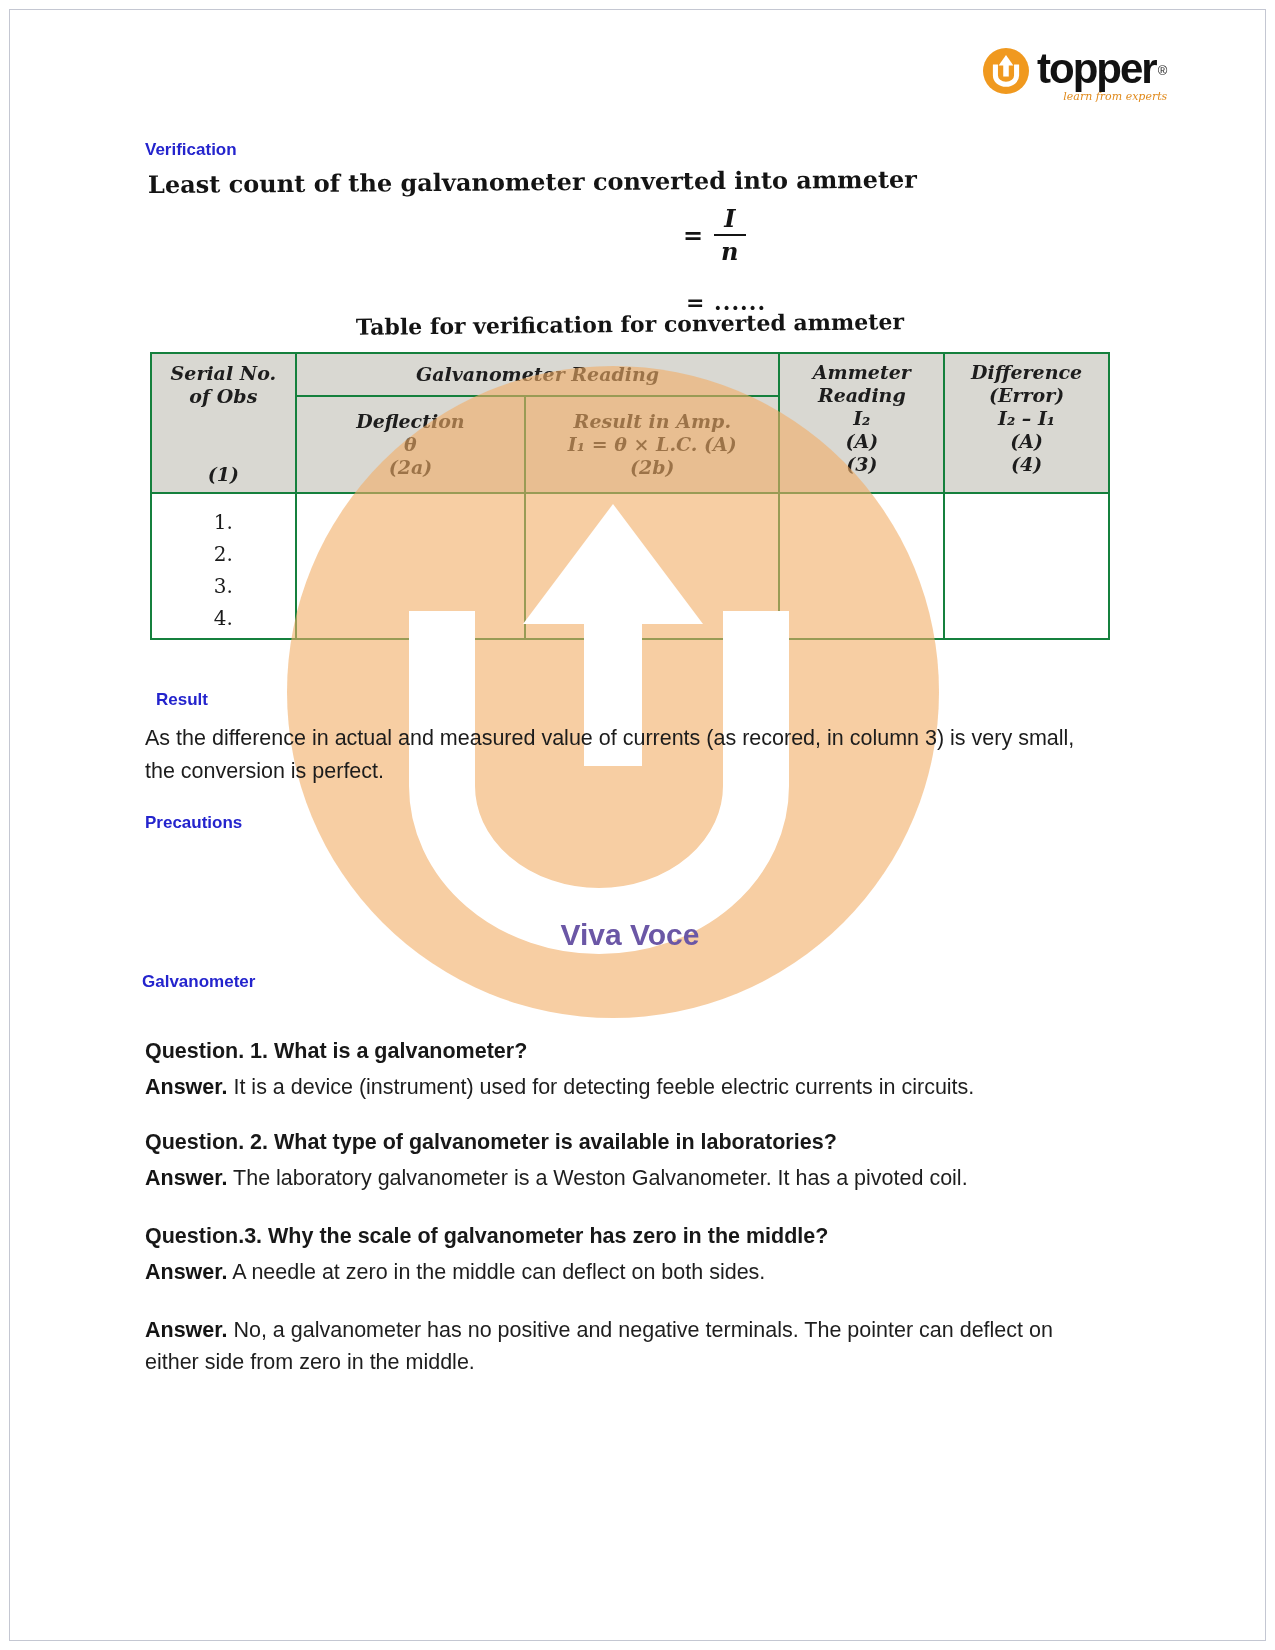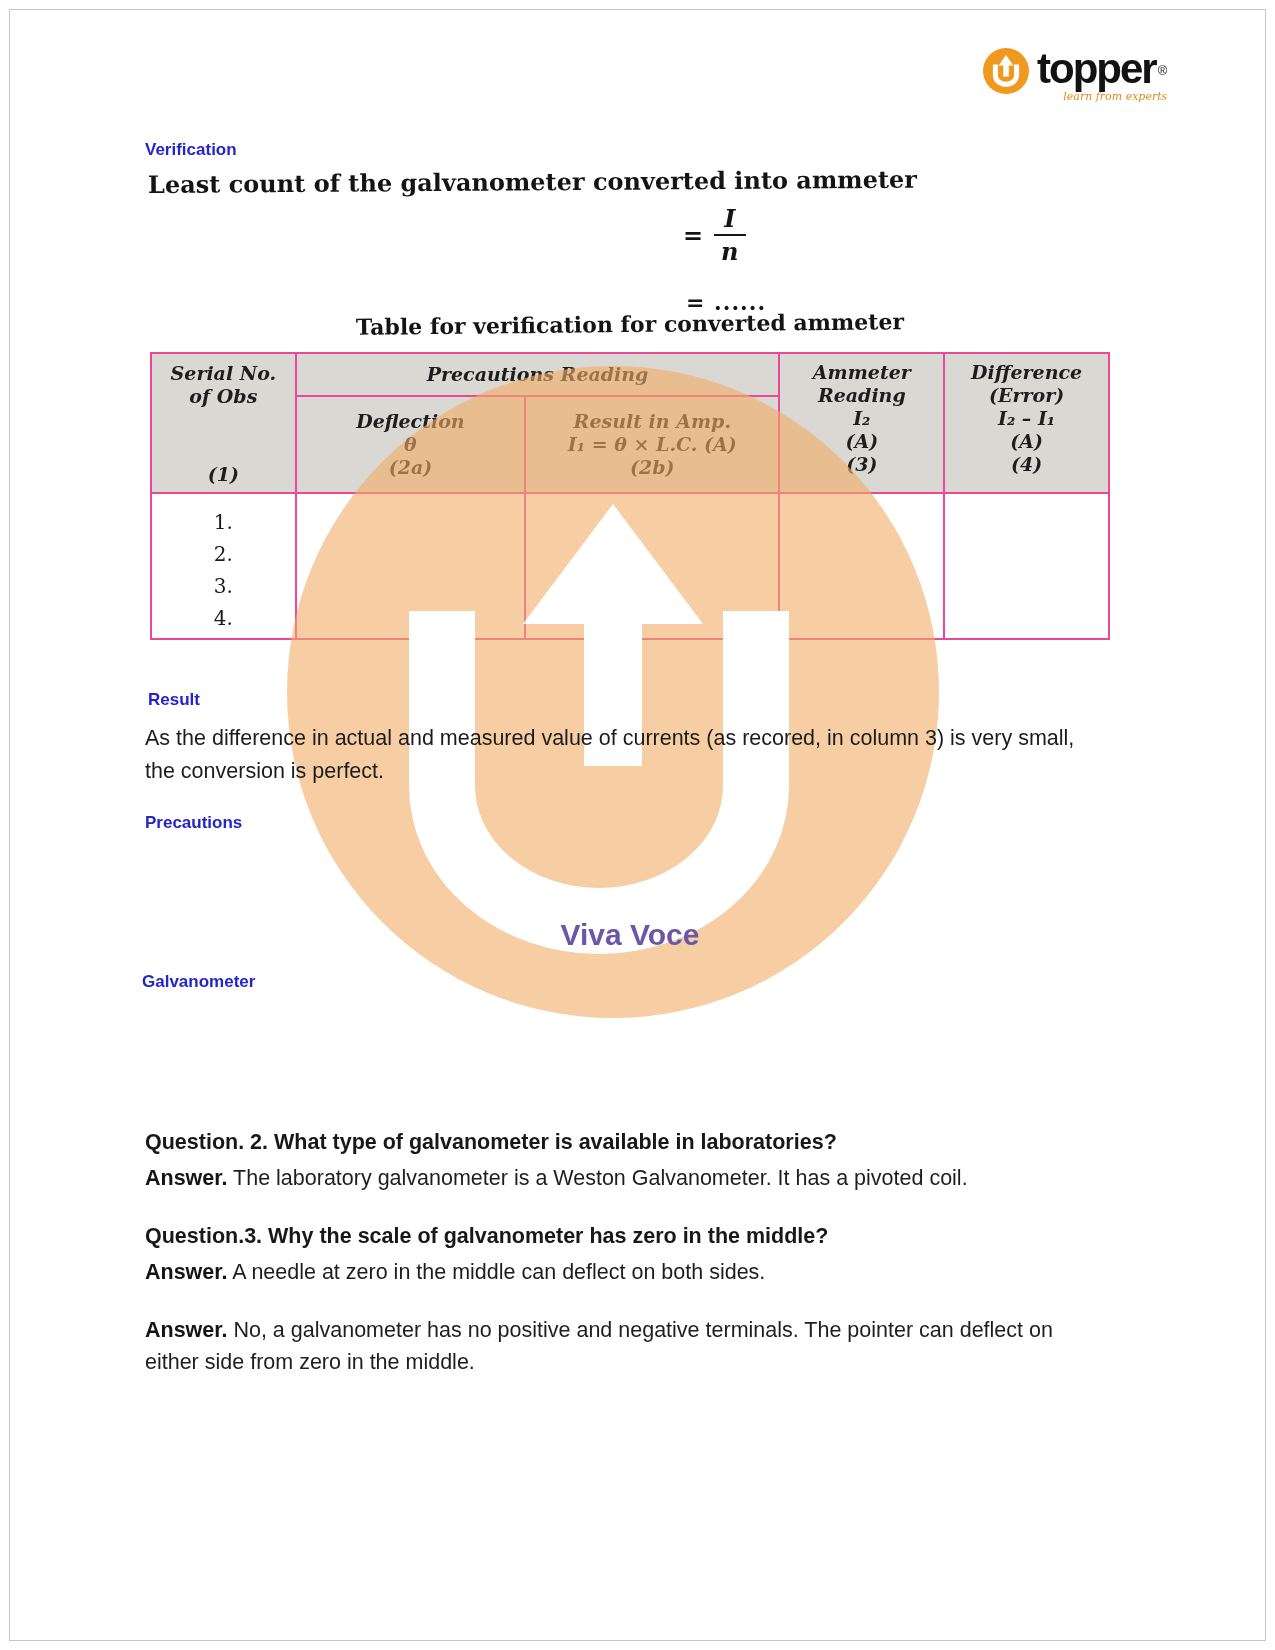--- a/index.html
+++ b/index.html
@@ -49,37 +49,37 @@
   .eq2 { left:686px; top:289px; font-size:22px; letter-spacing:1px; }
 
   .table-title { left:150px; top:311px; width:960px; text-align:center; font-size:22px; transform:rotate(-0.6deg); }
 
   
   .vtable {
     position:absolute; left:150px; top:352px; width:960px;
     border-collapse:collapse; z-index:1;
     font-family:"DejaVu Serif", "Liberation Serif", serif;
   }
-  .vtable th, .vtable td { border:2px solid #ec4899;margin-top:32px; }
+  .vtable th, .vtable td { border:2px solid #15803d;margin-top:32px; }
   .vtable th {
     background:#d9d8d2;
     font-weight:700; font-style:italic; font-size:19px; color:#1d1d1d;
     text-align:center;
   }
   .group-th { height:42px; vertical-align:middle; }
   .sub-th { height:96px; vertical-align:middle; line-height:23px; padding:4px 2px; }
   .tall-th { vertical-align:top; line-height:23px; padding-top:7px; }
   .serial-inner { display:flex; flex-direction:column; align-items:center; height:136px; padding:7px 0 5px 0; line-height:23px; }
   .serial-inner .cnum { margin-top:auto; }
   .vtable td { height:146px; vertical-align:top; background:transparent; }
   .serial-td { text-align:center; font-size:20px; font-weight:400; padding-top:12px; }
   .serial-td div { line-height:32px; }
 
   
-  .result-h { left:148px; top:690px;text-align:center; }
+  .result-h { left:156px; top:690px;text-align:center; }
   .result-p { left:145px; top:722px; width:938px; }
   .prec-h { left:145px; top:813px; }
   .prec-p { left:145px; top:847px; width:938px; }
 
   .viva { left:150px; top:918px; width:960px; text-align:center; font-size:30px; font-weight:bold; color:#6b57a6; }
   .galv-h { left:142px; top:972px; }
 
   
   .qa-block { left:145px; width:945px; }
   .qa-q { font-weight:bold; font-size:21.5px; color:#181818; line-height:1.45; margin-bottom:5px; }
@@ -144,21 +144,21 @@
     </colgroup>
     <tbody>
       <tr>
         <th rowspan="2">
           <div class="serial-inner">
             <div>Serial No.</div>
             <div>of Obs</div>
             <div class="cnum">(1)</div>
           </div>
         </th>
-        <th colspan="2" class="group-th">Precautions Reading</th>
+        <th colspan="2" class="group-th">Galvanometer Reading</th>
         <th rowspan="2" class="tall-th">
           <div>Ammeter</div>
           <div>Reading</div>
           <div>I₂</div>
           <div>(A)</div>
           <div class="cnum">(3)</div>
         </th>
         <th rowspan="2" class="tall-th">
           <div>Difference</div>
           <div>(Error)</div>
@@ -196,20 +196,27 @@
 
   <div class="abs h-blue result-h">Result</div>
   <div class="abs body-text result-p">As the difference in actual and measured value of currents (as recored, in column 3) is very small, the conversion is perfect.</div>
 
   <div class="abs h-blue prec-h">Precautions</div>
 
   <div class="abs viva">Viva Voce</div>
 
   <div class="abs h-blue galv-h">Galvanometer</div>
 
+  <div class="abs qa-block qa1">
+    <div class="qa-q">Question. 1. What is a galvanometer?</div>
+    <div class="qa-a">
+      <b>Answer.</b>
+      <span>It is a device (instrument) used for detecting feeble electric currents in circuits.</span>
+    </div>
+  </div>
 
   <div class="abs qa-block qa2">
     <div class="qa-q">Question. 2. What type of galvanometer is available in laboratories?</div>
     <div class="qa-a">
       <b>Answer.</b>
       <span>The laboratory galvanometer is a Weston Galvanometer. It has a pivoted coil.</span>
     </div>
   </div>
 
   <div class="abs qa-block qa3">

